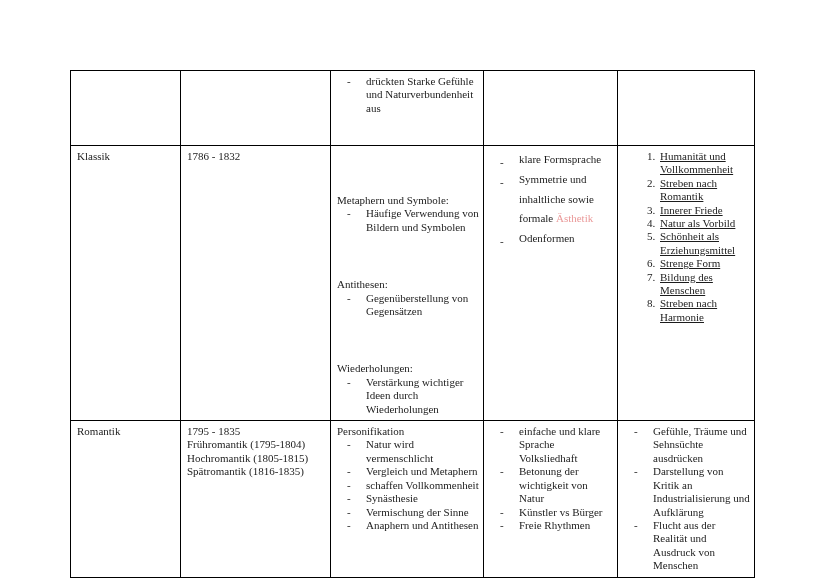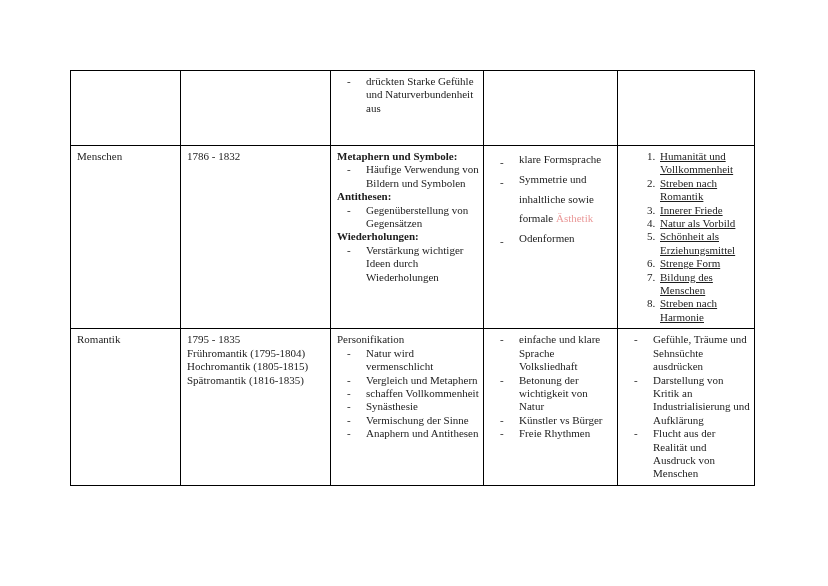--- a/index.html
+++ b/index.html
@@ -23,21 +23,21 @@
     table-layout: fixed;
   }
   table.epochs td {
     border: 1px solid #000000;
     vertical-align: top;
     padding: 4px 4px 4px 6px;
     font-size: 11px;
     line-height: 1.22;
     overflow: hidden;
   }
-  .bold { font-weight: bold; }
+  .bold { font-weight: normal; margin-top: 44px; }
   .bullet {
     position: relative;
     padding-left: 29px;
   }
   .bullet::before {
     content: "-";
     position: absolute;
     left: 10px;
     top: 0;
   }
@@ -71,21 +71,21 @@
         <td></td>
         <td>
           <div class="bullet">drückten Starke Gefühle und Naturverbundenheit aus</div>
         </td>
         <td></td>
         <td></td>
       </tr>
 
       <tr style="height:183px">
         <td>
-          <div>Menschen</div>
+          <div>Klassik</div>
         </td>
         <td>
           <div>1786 - 1832</div>
         </td>
         <td>
           <div class="bold">Metaphern und Symbole:</div>
           <div class="bullet">Häufige Verwendung von Bildern und Symbolen</div>
           <div class="bold">Antithesen:</div>
           <div class="bullet">Gegenüberstellung von Gegensätzen</div>
           <div class="bold">Wiederholungen:</div>

